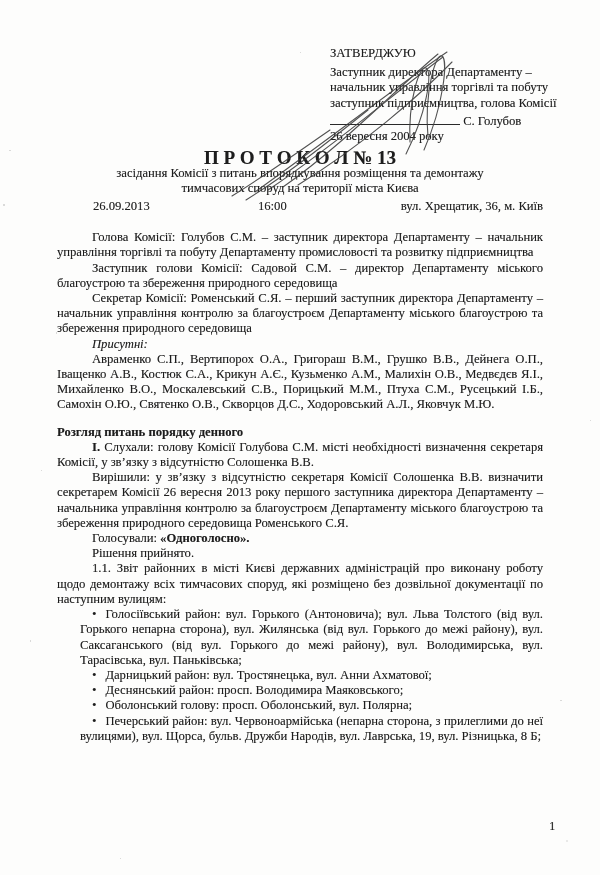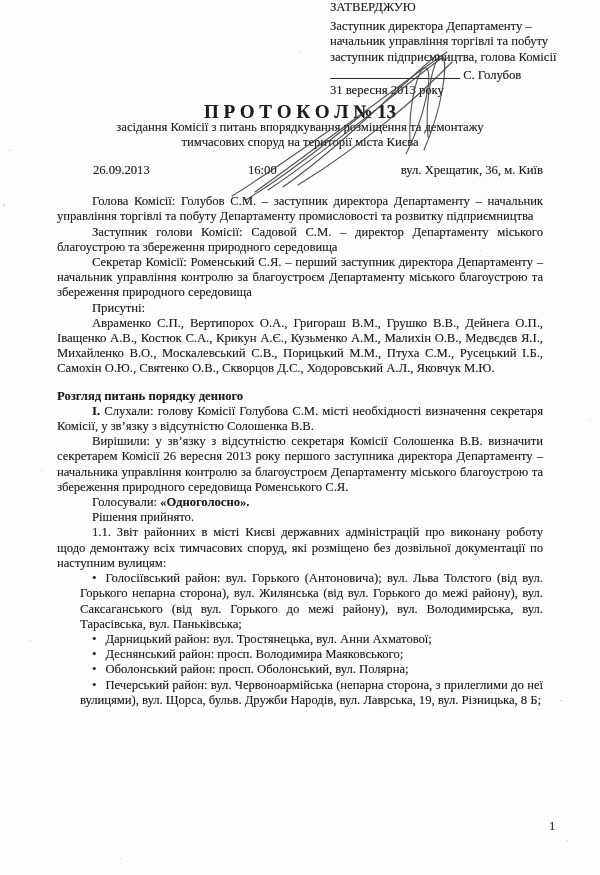--- a/index.html
+++ b/index.html
@@ -3,35 +3,35 @@
 <meta charset="utf-8">
 <style>
   html,body{margin:0;padding:0;background:#e8e8e6;}
   .page{
     position:relative;width:600px;height:875px;margin:0 auto;
     background:#fdfdfc;overflow:hidden;
     font-family:"Liberation Serif","DejaVu Serif",serif;
     color:#1d1d1d;
     text-shadow:0.2px 0.2px 0.45px rgba(30,30,30,0.38);
   }
-  .approval{margin-left:330px;width:240px;font-size:12.6px;line-height:15.2px;}
+  .approval{margin-left:330px;padding-top:46px;width:240px;font-size:12.6px;line-height:15.2px;}
   .approval .alabel{margin-bottom:4px;}
   .sigline{white-space:nowrap;margin-top:1px;}
   .sig-underline{display:inline-block;width:130px;border-bottom:1px solid #2a2a2a;height:12px;}
   .title{margin-top:6px;text-align:center;font-weight:bold;font-size:19px;line-height:16px;}
   .subtitle{text-align:center;font-size:12.6px;line-height:14.5px;}
-  .meta{position:relative;height:15px;margin:14px 57px 0 57px;font-size:12.6px;}
+  .meta{position:relative;height:15px;margin:4px 57px 0 57px;font-size:12.6px;}
   .meta .m-date{position:absolute;left:36px;top:0;}
-  .meta .m-time{position:absolute;left:191px;top:0;}
+  .meta .m-time{position:absolute;left:201px;top:0;}
   .meta .m-place{position:absolute;right:0;top:0;}
   .body{margin:16px 57px 0 57px;font-size:12.6px;line-height:15.2px;}
   .body p{margin:0;}
   .ind{text-indent:35px;}
   .just{text-align:justify;}
-  .attendees-label{margin-top:12px;}
+  .attendees-label{margin-top:12px;font-style:italic;}
   .heading{margin-top:12px;font-weight:bold;}
   .first-item{margin-top:16px;}
   .resolved{margin-top:2px;}
   .report{margin-top:18px;}
   .bullets{margin-top:0;}
   .bullet{padding-left:23px;text-indent:12px;text-align:justify;}
   .bullet::before{content:"\2022";padding-right:9px;}
   b{font-weight:bold;}
   .pagenum{position:absolute;left:549px;top:819px;font-size:12.6px;}
   .sig-svg{position:absolute;left:218px;top:42px;pointer-events:none;z-index:3;}
@@ -69,21 +69,21 @@
 
   <div class="approval">
     <div class="alabel">ЗАТВЕРДЖУЮ</div>
     <div>Заступник директора Департаменту –</div>
     <div>начальник управління торгівлі та побуту</div>
     <div>заступник підприємництва, голова Комісії</div>
     <div class="sigline">
       <span class="sig-underline"></span>
       <span>С. Голубов</span>
     </div>
-    <div>31 вересня 2013 року</div>
+    <div>26 вересня 2004 року</div>
   </div>
 
   <div class="title">П Р О Т О К О Л № 13</div>
   <div class="subtitle">засідання Комісії з питань впорядкування розміщення та демонтажу</div>
   <div class="subtitle">тимчасових споруд на території міста Києва</div>
 
   <div class="meta">
     <span class="m-date">26.09.2013</span>
     <span class="m-time">16:00</span>
     <span class="m-place">вул. Хрещатик, 36, м. Київ</span>
@@ -103,19 +103,19 @@
     <p class="ind just resolved">Вирішили: у зв’язку з відсутністю секретаря Комісії Солошенка В.В. визначити секретарем Комісії 26 вересня 2013 року першого заступника директора Департаменту – начальника управління контролю за благоустроєм Департаменту міського благоустрою та збереження природного середовища Роменського С.Я.</p>
     <p class="ind"><span>Голосували: </span><b>«Одноголосно».</b></p>
     <p class="ind">Рішення прийнято.</p>
 
     <p class="ind just report">1.1. Звіт районних в місті Києві державних адміністрацій про виконану роботу щодо демонтажу всіх тимчасових споруд, які розміщено без дозвільної документації по наступним вулицям:</p>
 
     <div class="bullets">
       <div class="bullet"><span>Голосіївський район: вул. Горького (Антоновича); вул. Льва Толстого (від вул. Горького непарна сторона),  вул. Жилянська (від вул. Горького до межі району), вул. Саксаганського (від вул. Горького до межі району), вул. Володимирська, вул. Тарасівська, вул. Паньківська;</span></div>
       <div class="bullet"><span>Дарницький район: вул. Тростянецька, вул. Анни Ахматової;</span></div>
       <div class="bullet"><span>Деснянський район: просп. Володимира Маяковського;</span></div>
-      <div class="bullet"><span>Оболонський район: просп. Оболонський, вул. Полярна;</span></div>
+      <div class="bullet"><span>Оболонський голову: просп. Оболонський, вул. Полярна;</span></div>
       <div class="bullet"><span>Печерський район: вул. Червоноармійська (непарна сторона, з прилеглими до неї вулицями), вул. Щорса, бульв. Дружби Народів, вул. Лаврська, 19, вул. Різницька, 8 Б;</span></div>
     </div>
   </div>
 
   <div class="pagenum">1</div>
 </div>
 
 </body></html>

